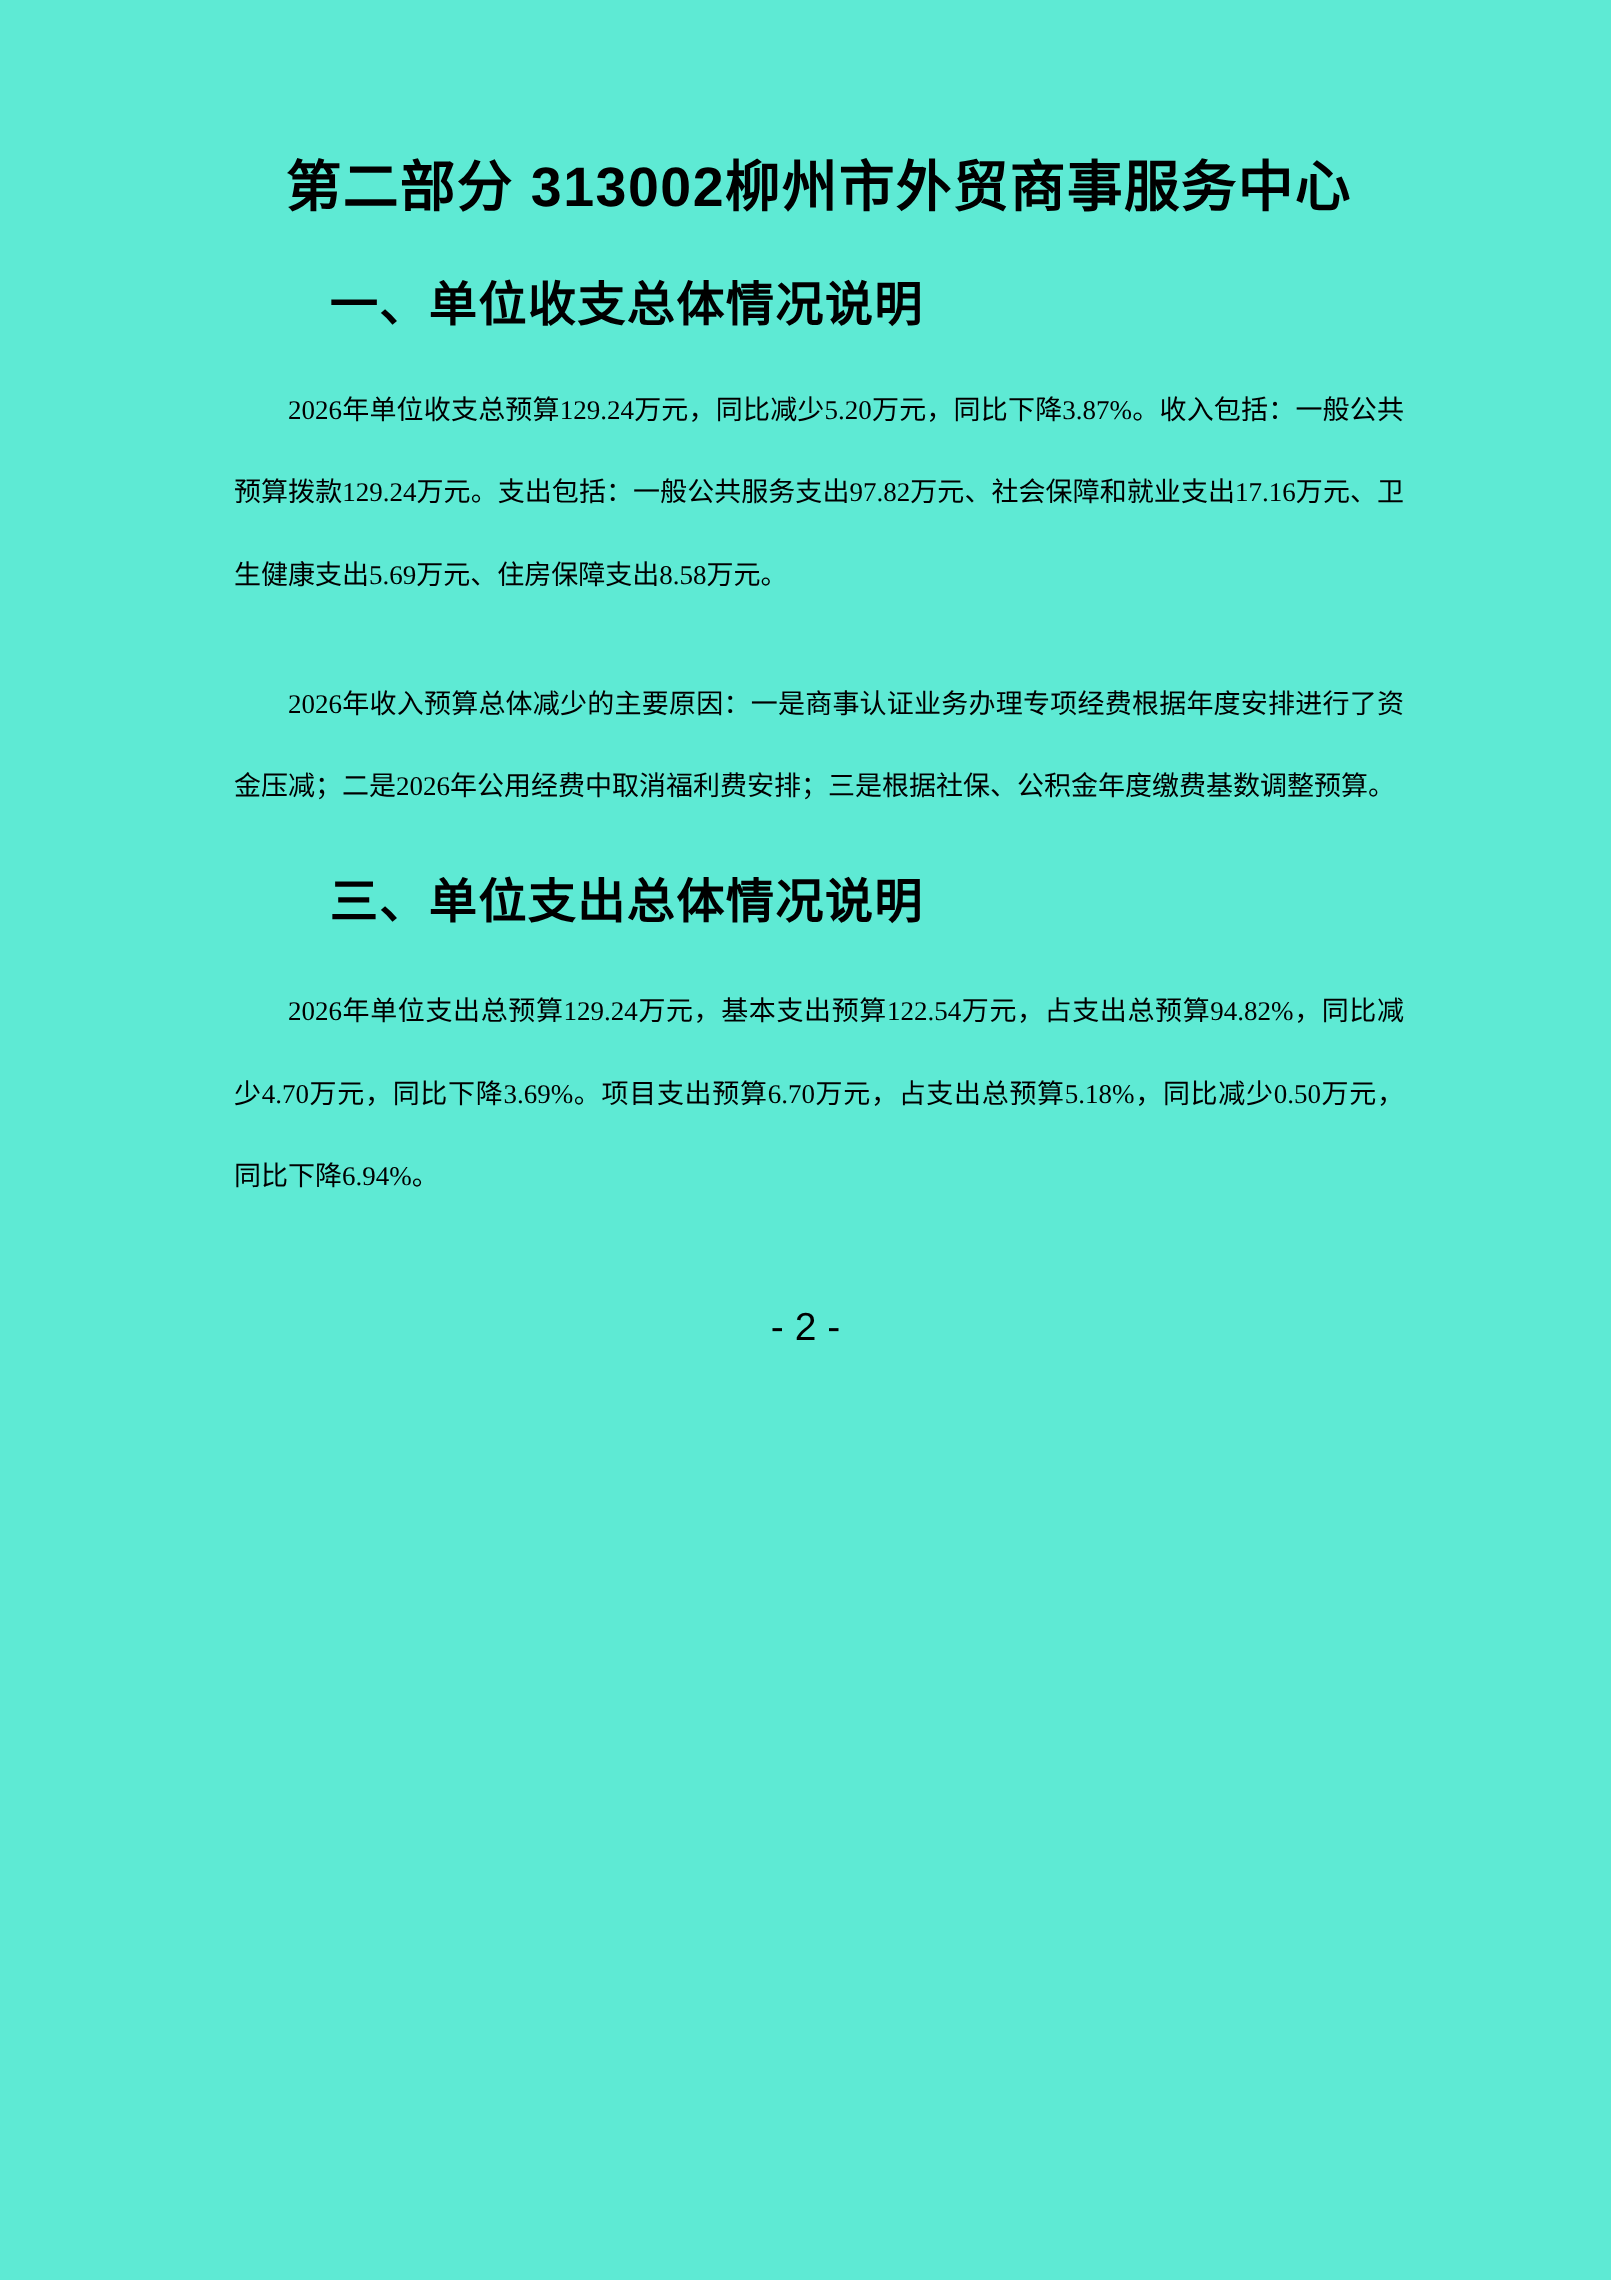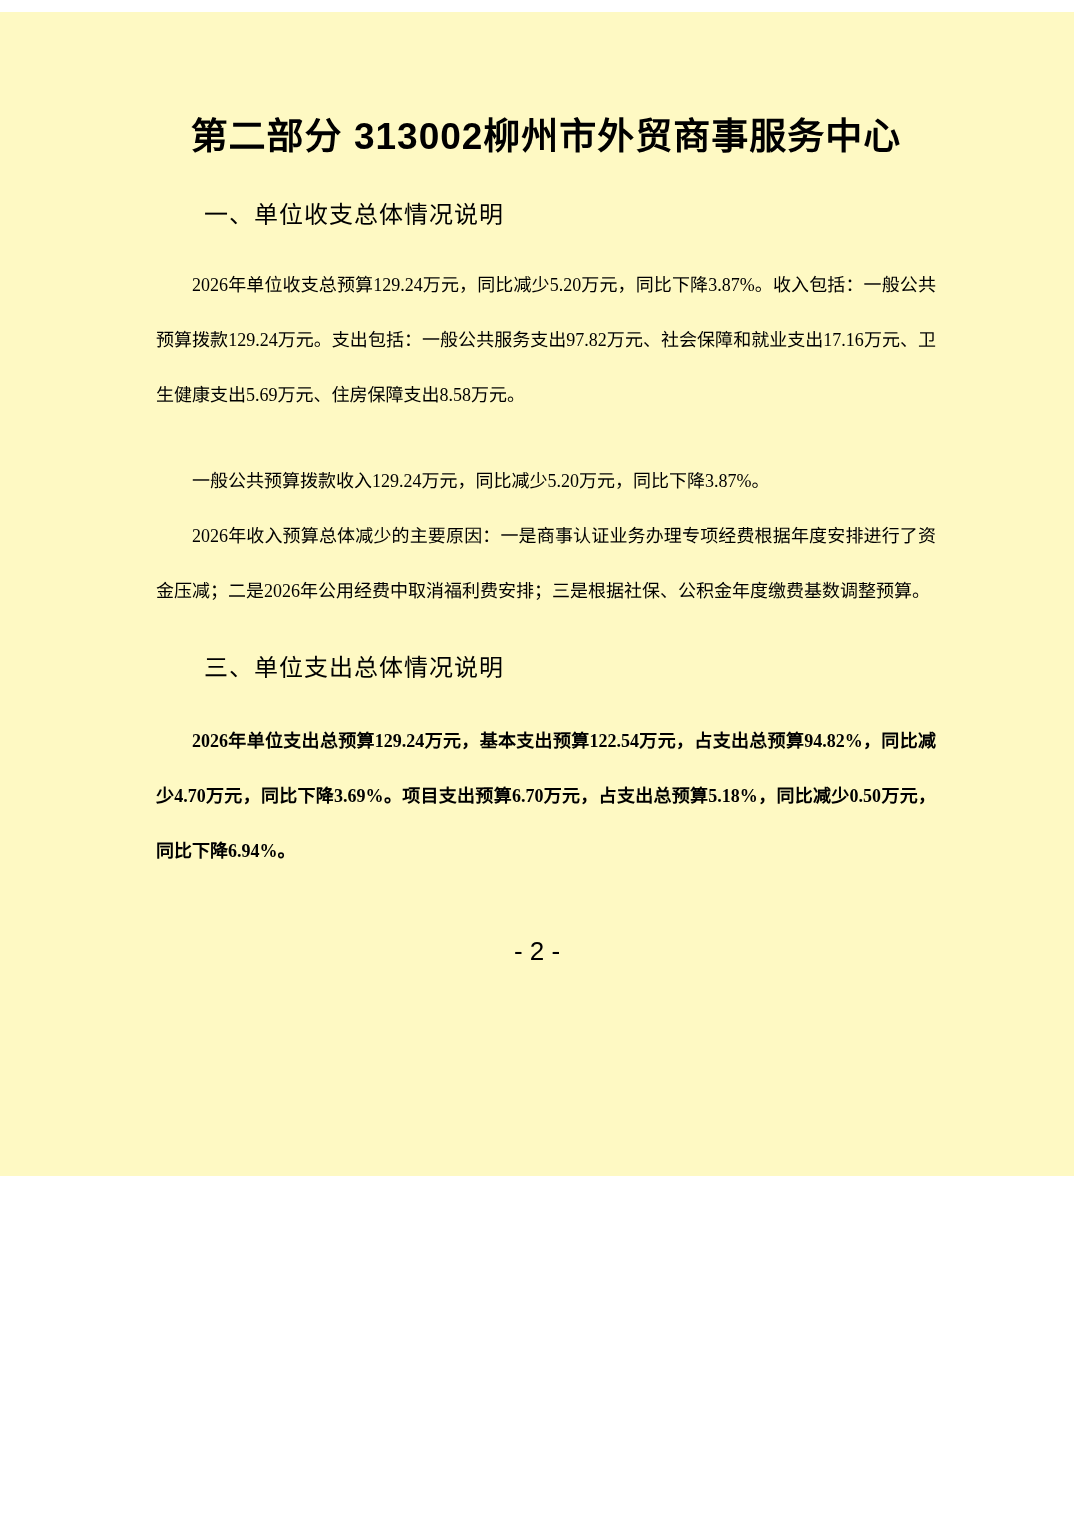--- a/index.html
+++ b/index.html
@@ -3,23 +3,23 @@
 <meta charset="utf-8">
 <style>
   html, body {
     margin: 0;
     padding: 0;
     background: #ffffff;
   }
   .page {
     position: relative;
     width: 1074px;
-    height: 1164px;
-    margin: 12px auto;
-    background: #fef9c3;
+    height: 1520px;
+    margin: 0 auto;
+    background: #5eead4;
     color: #000000;
     overflow: hidden;
     box-sizing: border-box;
   }
   .content {
     box-sizing: border-box;
     padding: 0 138px 0 156px; 
   }
   .doc-title {
     margin: 0;
@@ -27,41 +27,41 @@
     text-align: center;
     font-family: "Liberation Sans", "DejaVu Sans", sans-serif;
     font-weight: bold;
     font-size: 37px;
     line-height: 50px;
     letter-spacing: 1px;
   }
   .section-heading {
     margin: 0;
     font-family: "Liberation Sans", "DejaVu Sans", sans-serif;
-    font-weight: normal;
-    font-size: 24px;
+    font-weight: bold;
+    font-size: 32px;
     line-height: 30px;
     text-indent: 2em;
     letter-spacing: 1px;
   }
   .heading-1 { margin-top: 38px; }
   .heading-2 { margin-top: 34px; }
   .heading-3 { margin-top: 34px; }
   .body-para {
     margin: 0;
     font-family: "Liberation Serif", "DejaVu Serif", serif;
     font-size: 18px;
     line-height: 55px;
     text-align: justify;
     text-align-last: left;
     text-indent: 2em;
   }
   .para-group-1 { margin-top: 28px; }
   .para-group-2 { margin-top: 31px; }
-  .para-group-3 { margin-top: 31px; font-weight: bold; }
+  .para-group-3 { margin-top: 31px; }
   .page-footer {
     margin-top: 57px;
     text-align: center;
     font-family: "Liberation Sans", "DejaVu Sans", sans-serif;
     font-size: 26px;
     line-height: 30px;
   }
 </style>
 </head>
 <body>
@@ -72,21 +72,20 @@
     <h1 class="doc-title">
       <span>第二部分 313002柳州市外贸商事服务中心</span><br>
     </h1>
 
     <h2 class="section-heading heading-1">一、单位收支总体情况说明</h2>
     <div class="para-group-1">
       <p class="body-para">2026年单位收支总预算129.24万元，同比减少5.20万元，同比下降3.87%。收入包括：一般公共预算拨款129.24万元。支出包括：一般公共服务支出97.82万元、社会保障和就业支出17.16万元、卫生健康支出5.69万元、住房保障支出8.58万元。</p>
     </div>
 
     <div class="para-group-2">
-      <p class="body-para">一般公共预算拨款收入129.24万元，同比减少5.20万元，同比下降3.87%。</p>
       <p class="body-para">2026年收入预算总体减少的主要原因：一是商事认证业务办理专项经费根据年度安排进行了资金压减；二是2026年公用经费中取消福利费安排；三是根据社保、公积金年度缴费基数调整预算。</p>
     </div>
 
     <h2 class="section-heading heading-3">三、单位支出总体情况说明</h2>
     <div class="para-group-3">
       <p class="body-para">2026年单位支出总预算129.24万元，基本支出预算122.54万元，占支出总预算94.82%，同比减少4.70万元，同比下降3.69%。项目支出预算6.70万元，占支出总预算5.18%，同比减少0.50万元，同比下降6.94%。</p>
     </div>
 
   </div>
 

